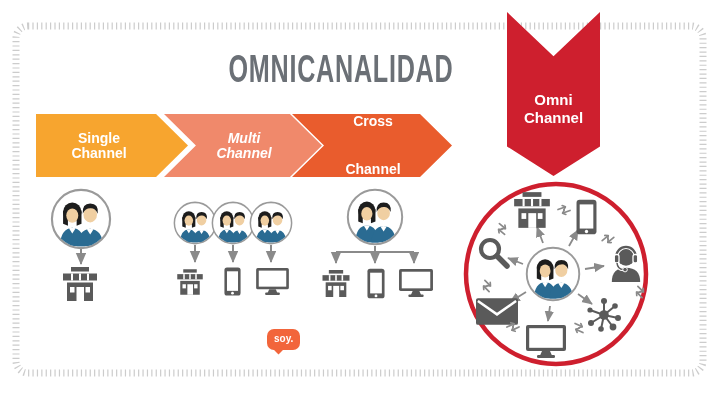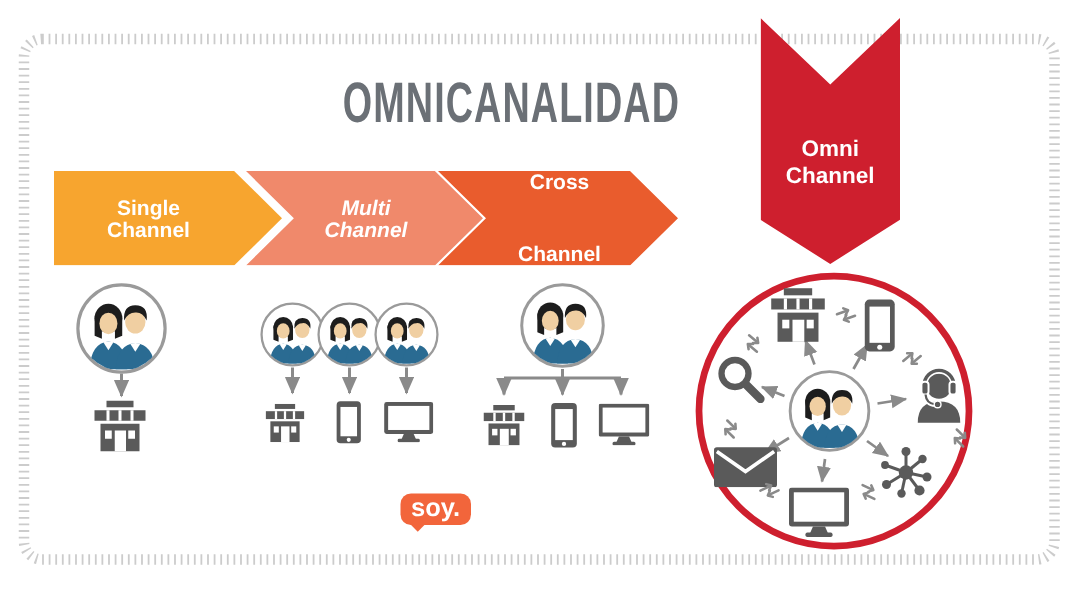--- a/index.html
+++ b/index.html
@@ -37,21 +37,21 @@
     padding-top:30px;box-sizing:border-box;
     color:#fff;font-weight:bold;font-size:15px;line-height:18px;text-align:center;
   }
   
   .icon{position:absolute;}
   .sync{position:absolute;width:14px;height:12px;}
   
   .logo{position:absolute;left:267px;top:326px;height:26px;display:flex;align-items:center;}
   .logo-bubble{
     position:relative;background:var(--brand-orange);color:#fff;font-weight:bold;
-    font-size:17px;padding:3px 7px 4px 7px;border-radius:7px;line-height:14px;
+    font-size:10px;padding:3px 7px 4px 7px;border-radius:7px;line-height:14px;
   }
   .logo-tail{
     position:absolute;left:8px;bottom:-3px;width:7px;height:7px;
     background:var(--brand-orange);transform:rotate(45deg);
   }
   .logo-suffix{color:var(--brand-orange);font-weight:bold;font-size:17px;margin-left:5px;letter-spacing:0.2px;}
 </style>
 </head>
 <body>
 

